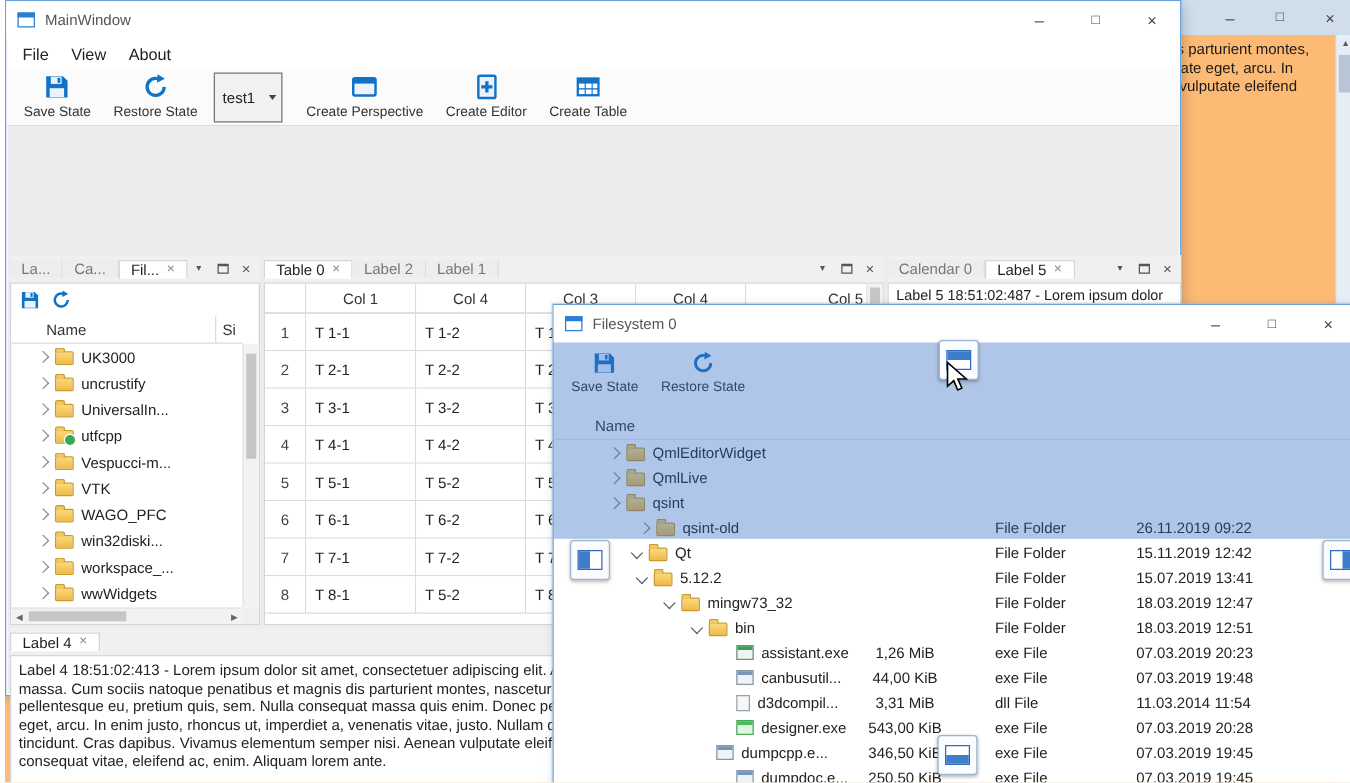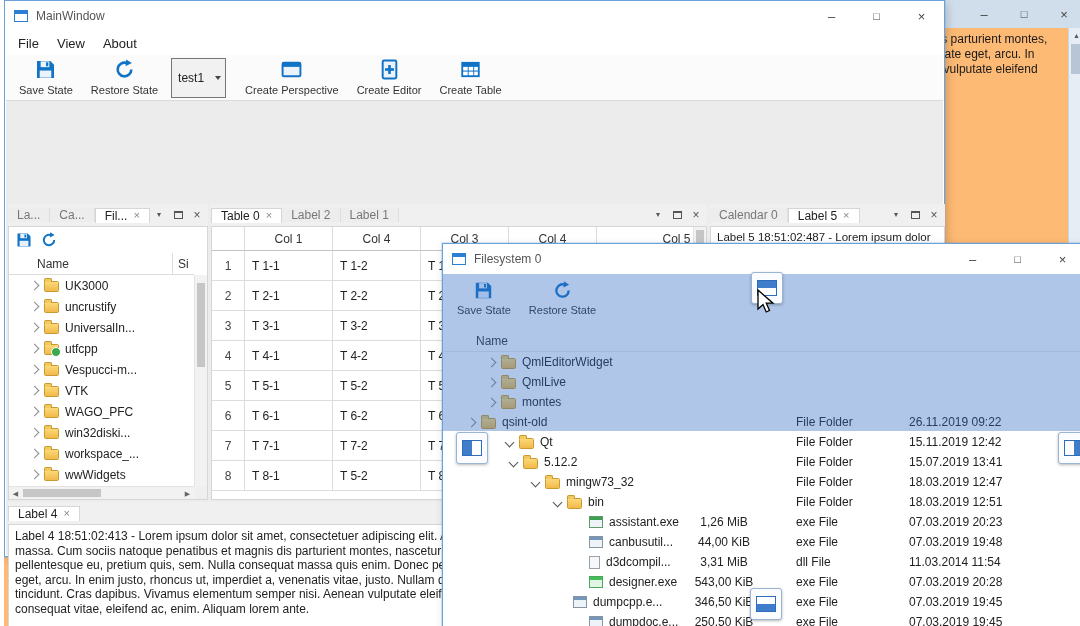--- a/index.html
+++ b/index.html
@@ -502,28 +502,28 @@
             <span>QmlLive</span>
           </div>
           <div class="fssize"></div>
           <div class="fstype"></div>
           <div class="fsdate"></div>
         </div>
         <div class="fsrow">
           <div class="fsname" style="padding-left:44px">
             <span class="chev"></span>
             <span class="ico-folder"></span>
-            <span>montes</span>
+            <span>qsint</span>
           </div>
           <div class="fssize"></div>
           <div class="fstype"></div>
           <div class="fsdate"></div>
         </div>
         <div class="fsrow">
-          <div class="fsname" style="padding-left:24px">
+          <div class="fsname" style="padding-left:68px">
             <span class="chev"></span>
             <span class="ico-folder"></span>
             <span>qsint-old</span>
           </div>
           <div class="fssize"></div>
           <div class="fstype">File Folder</div>
           <div class="fsdate">26.11.2019 09:22</div>
         </div>
         <div class="fsrow">
           <div class="fsname" style="padding-left:62px">

